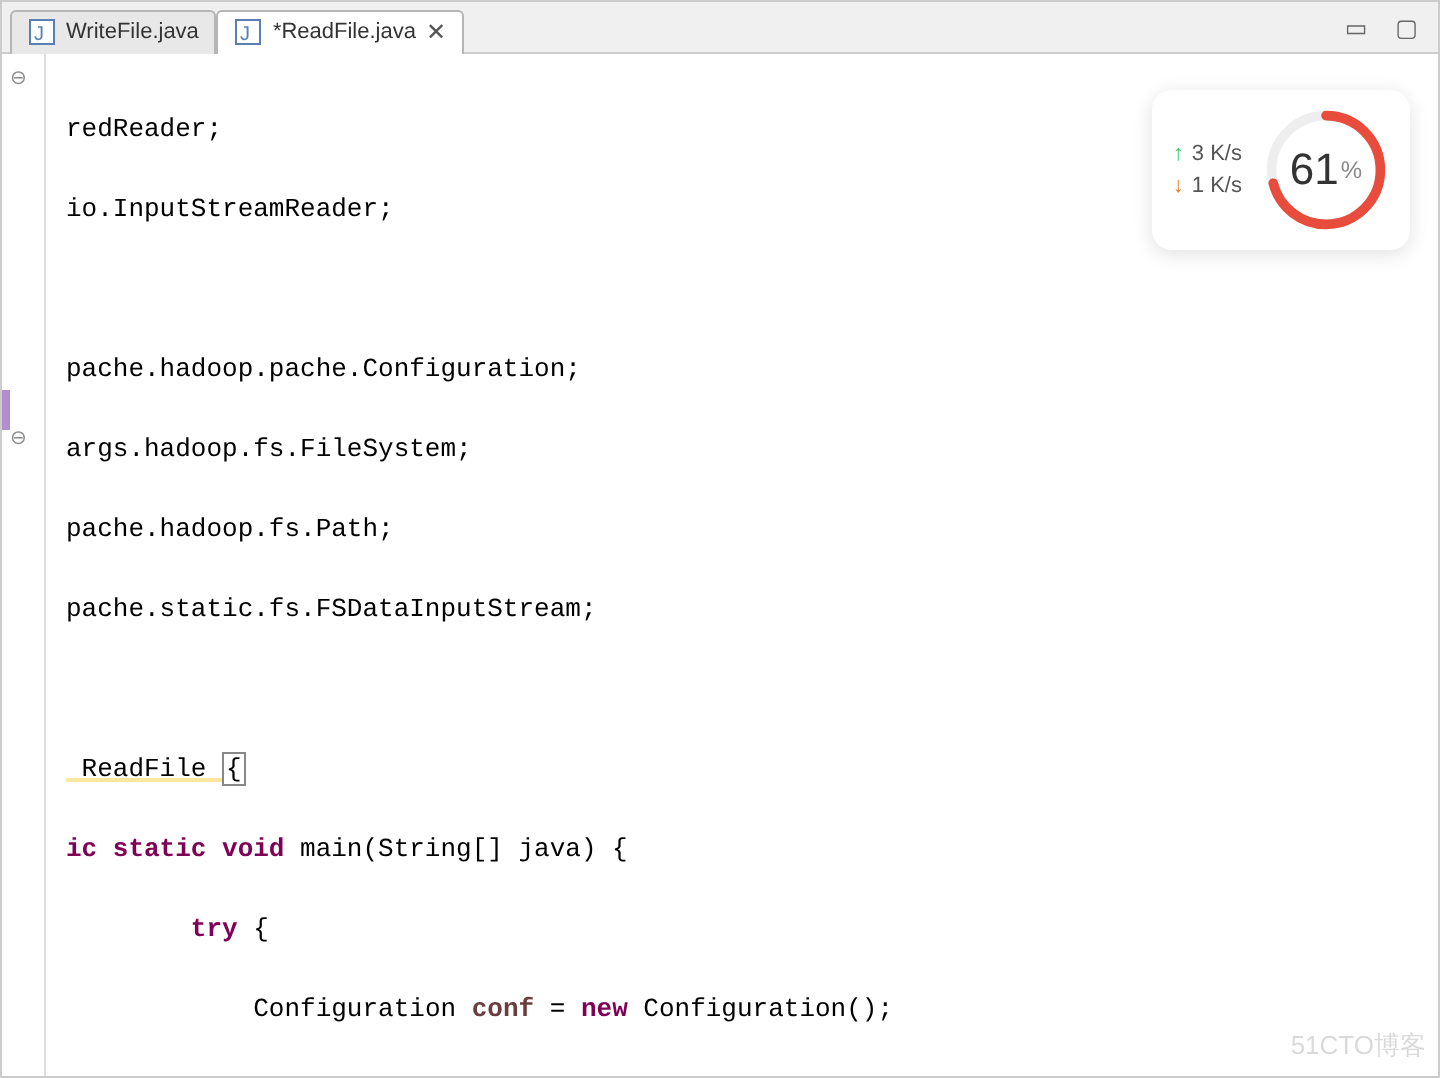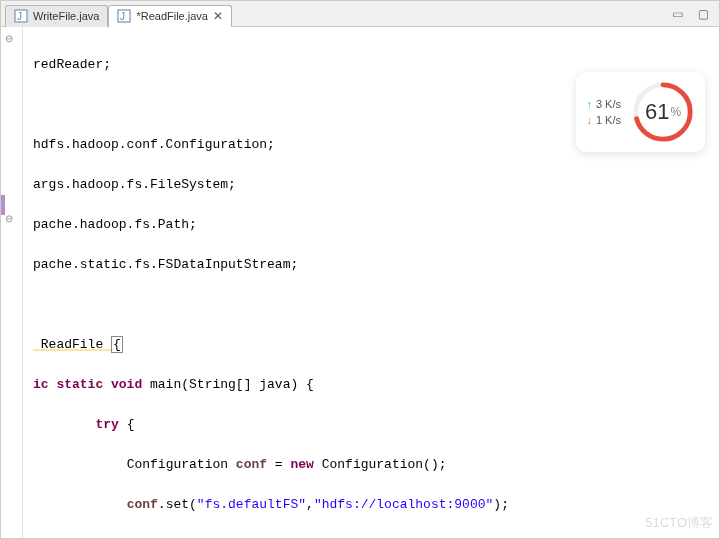--- a/index.html
+++ b/index.html
@@ -89,21 +89,21 @@
   
   .kw { color: #7f0055; font-weight: bold; margin-top: 32px; }
   .str { color: #2a00ff; }
   .lvar { color: #6a3e3e; font-weight: bold; }
   .box { border: 1px solid #888; padding: 0 1px; }
   .underline { text-decoration: underline; text-decoration-color: #f9e79f; text-decoration-thickness:2px; }
 
   
   .overlay {
     position: absolute;
-    top: 71px;
+    top: 44px;
     right: 14px;
     display: flex;
     align-items: center;
     gap: 10px;
     padding: 8px 10px;
     background: #fff;
     border-radius: 10px;
     box-shadow: 0 2px 10px rgba(0,0,0,0.12);
     font-family: Arial, sans-serif;
   }
@@ -165,22 +165,23 @@
 </div>
 
 <div class="editor-wrap">
   <div class="gutter">
     <span class="gutter-icon" style="top:6px">⊖</span>
     <span class="gutter-icon" style="top:186px">⊖</span>
   </div>
   <div class="left-bar"></div>
   <div class="code">
 <div class="line"><span>redReader;</span></div>
+<div class="line"><span>io.InputStreamReader;</span></div>
 <div class="line"><span></span></div>
-<div class="line"><span>hdfs.hadoop.conf.Configuration;</span></div>
+<div class="line"><span>pache.hadoop.pache.Configuration;</span></div>
 <div class="line"><span>args.hadoop.fs.FileSystem;</span></div>
 <div class="line"><span>pache.hadoop.fs.Path;</span></div>
 <div class="line"><span>pache.static.fs.FSDataInputStream;</span></div>
 <div class="line"><span></span></div>
 <div class="line"><span class="underline"> ReadFile </span><span class="box">{</span></div>
 <div class="line"><span class="kw">ic static void</span><span> main(String[] java) {</span></div>
 <div class="line">        <span class="kw">try</span> {</div>
 <div class="line">            <span>Configuration </span><span class="lvar">conf</span><span> = </span><span class="kw">new</span><span> Configuration();</span></div>
 <div class="line">            <span class="lvar">conf</span><span>.set(</span><span class="str">"fs.defaultFS"</span><span>,</span><span class="str">"hdfs://localhost:9000"</span><span>);</span></div>
 

